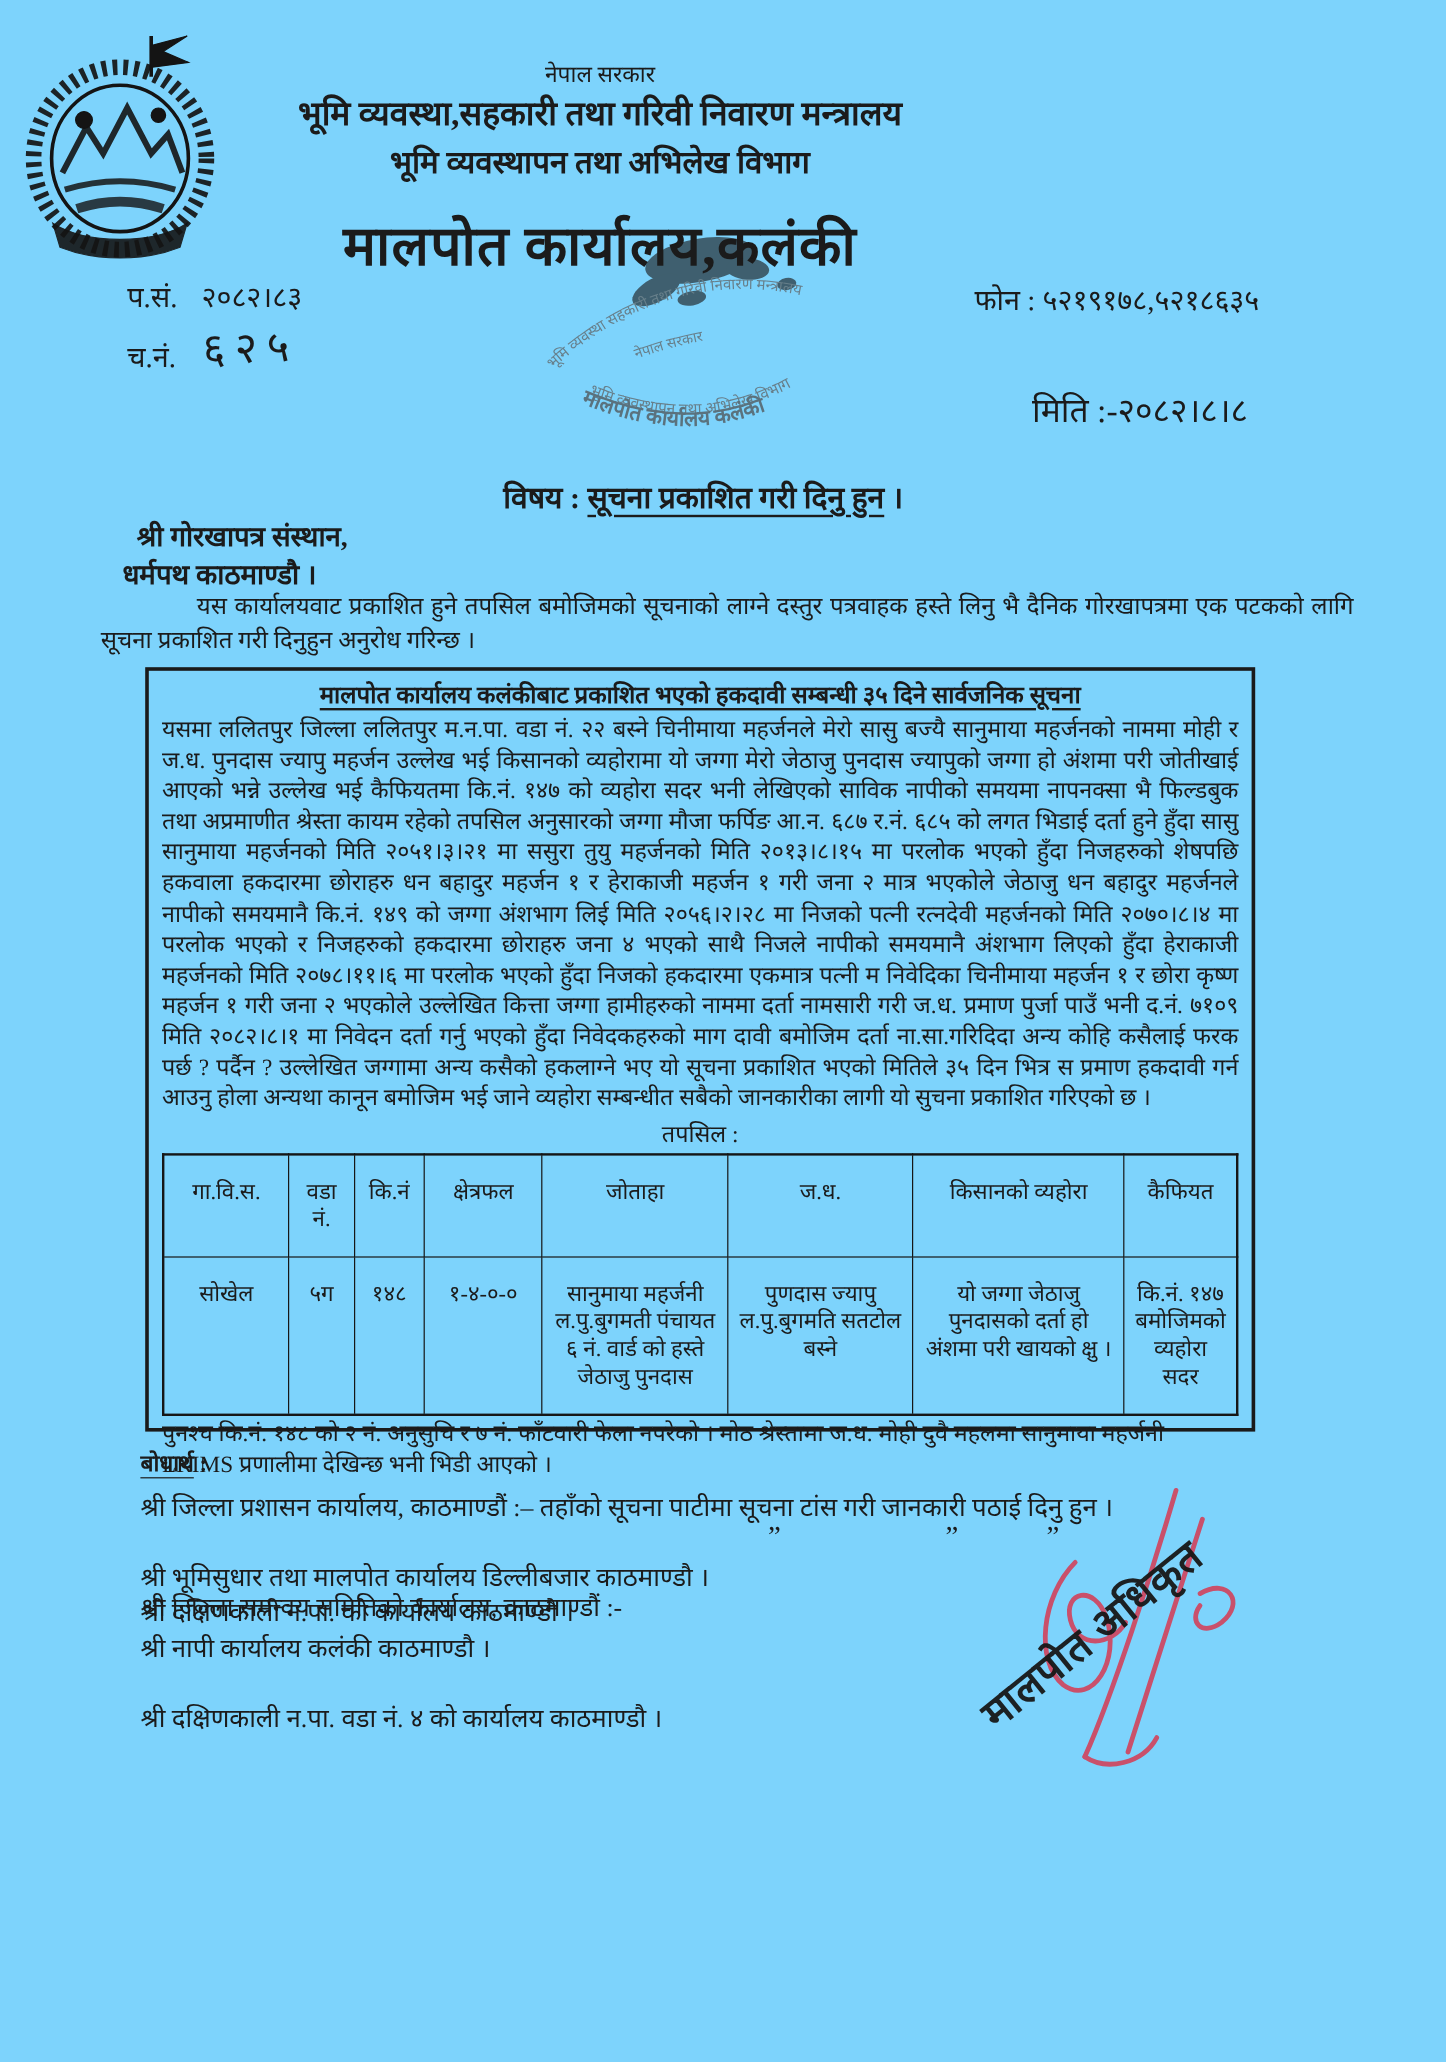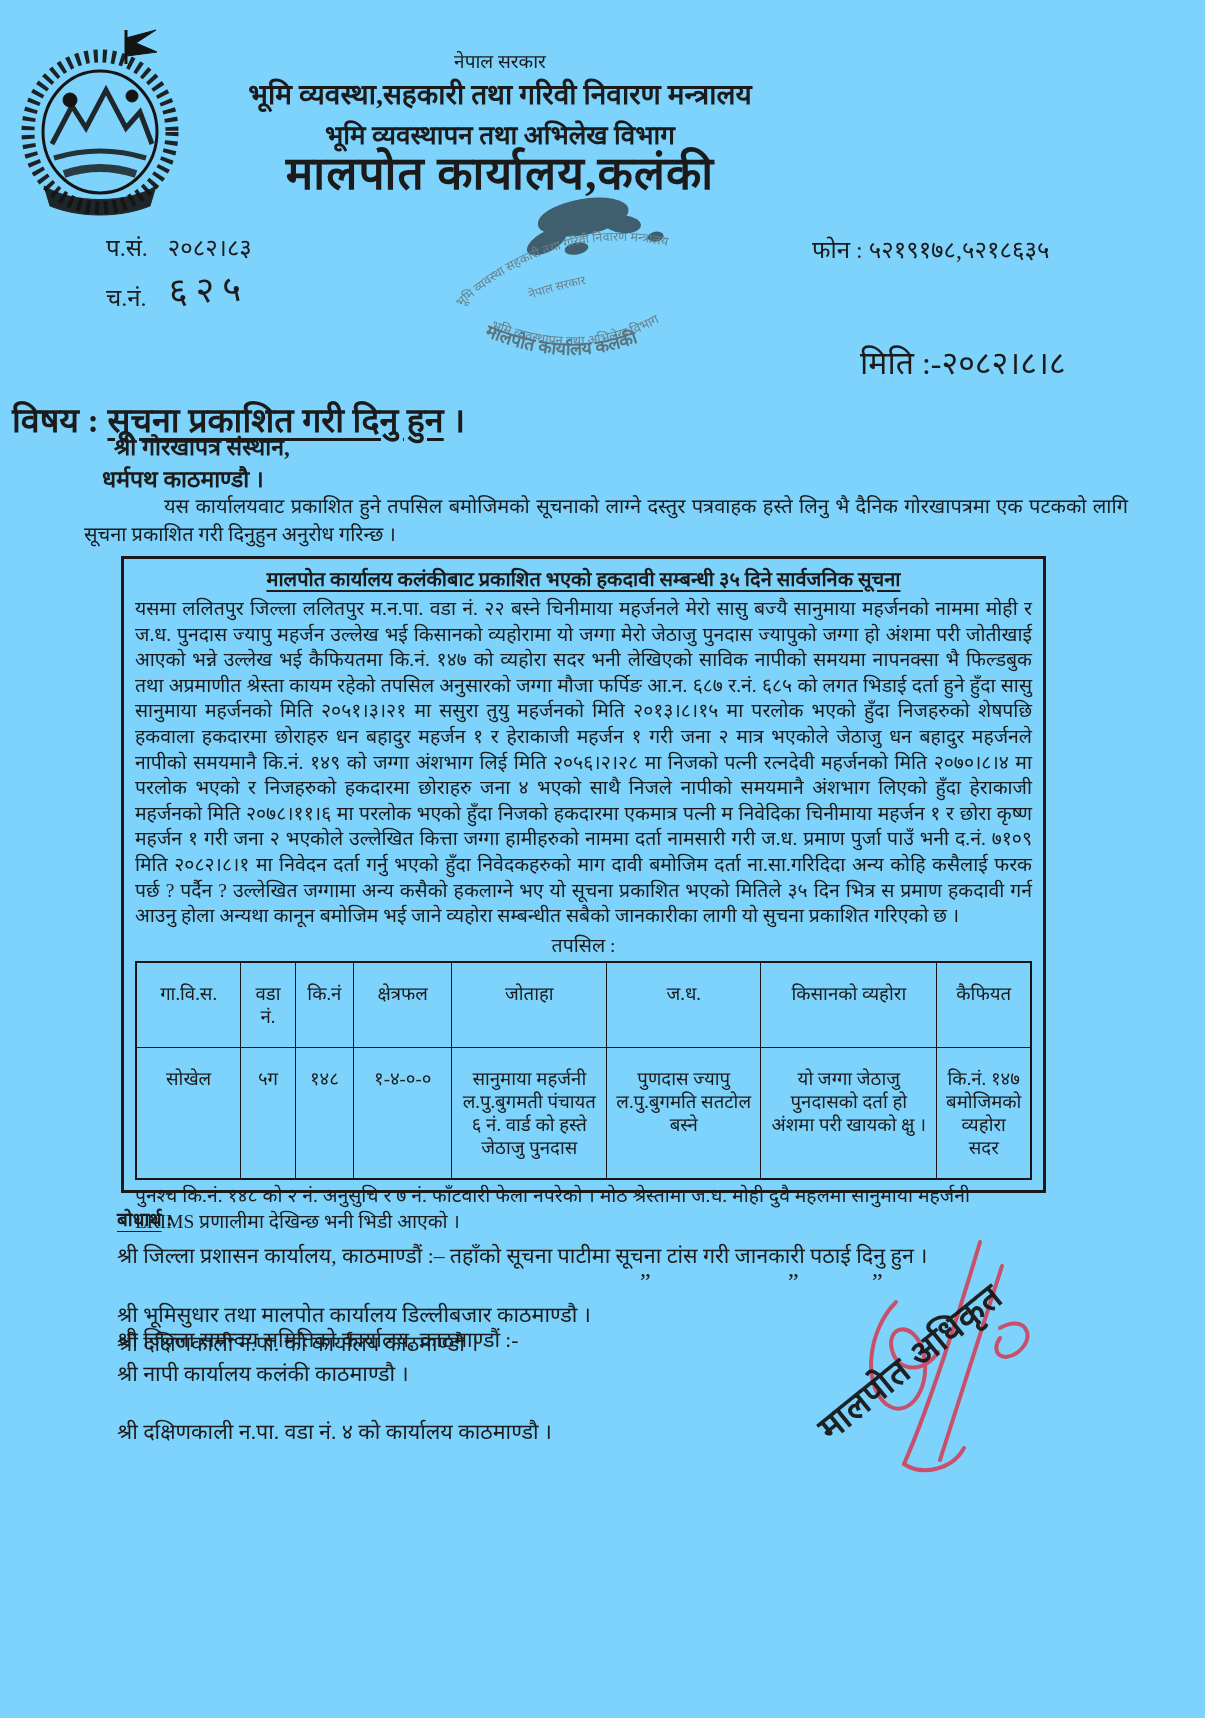--- a/index.html
+++ b/index.html
@@ -6,32 +6,32 @@
   html,body { width:1205px; height:1718px; background:#fcfcf9; }
   body { font-family:"Liberation Serif", serif; color:#1b1b1b; }
   .page { position:relative; width:1205px; height:1718px; background:#7dd3fc; overflow:hidden; }
 
   
   .emblem { position:absolute; left:14px; top:24px; width:172px; height:192px; }
   .hdr-center { position:absolute; left:100px; width:800px; text-align:center; }
   .gov { top:48px; font-size:19px; }
   .ministry { top:74px; font-size:28px; font-weight:bold; }
   .dept { top:116px; font-size:26px; font-weight:bold; }
-  .office { top:140px; font-size:46px; font-weight:bold; letter-spacing:1px; }
+  .office { top:172px; font-size:46px; font-weight:bold; letter-spacing:1px; }
 
   .refline { position:absolute; left:106px; top:230px; font-size:24px; }
   .chline  { position:absolute; left:106px; top:268px; font-size:24px; }
   .ch-value { display:inline-block; font-size:36px; letter-spacing:8px; margin-left:16px;
               transform:rotate(-2deg) translateY(-4px); font-family:"DejaVu Sans", sans-serif; }
   .phone { position:absolute; left:812px; top:232px; font-size:24px; }
-  .date  { position:absolute; left:860px; top:340px; font-size:32px; }
+  .date  { position:absolute; left:860px; top:322px; font-size:28px; }
 
   .round-stamp { position:absolute; left:428px; top:190px; width:334px; height:208px; opacity:.88; }
 
-  .subject { position:absolute; left:0; top:396px; width:1160px; font-size:34px; font-weight:bold;padding-left:12px; }
+  .subject { position:absolute; left:0; top:396px; width:1160px; text-align:center; font-size:25px; font-weight:bold;padding-left:12px; }
   .subject .u { text-decoration:underline; text-underline-offset:6px; }
 
   .addr1 { position:absolute; left:114px; top:430px; font-size:23px; font-weight:bold; }
   .addr2 { position:absolute; left:102px; top:462px; font-size:23px; font-weight:bold; }
 
   .para { position:absolute; left:84px; top:492px; width:1044px; font-size:20px; line-height:28px;
           text-align:justify; text-indent:80px; }
 
   .notice-box { position:absolute; left:121px; top:556px; width:925px; height:637px;
                 border:3px solid #1a1a1a; padding:6px 11px 0 11px; }

